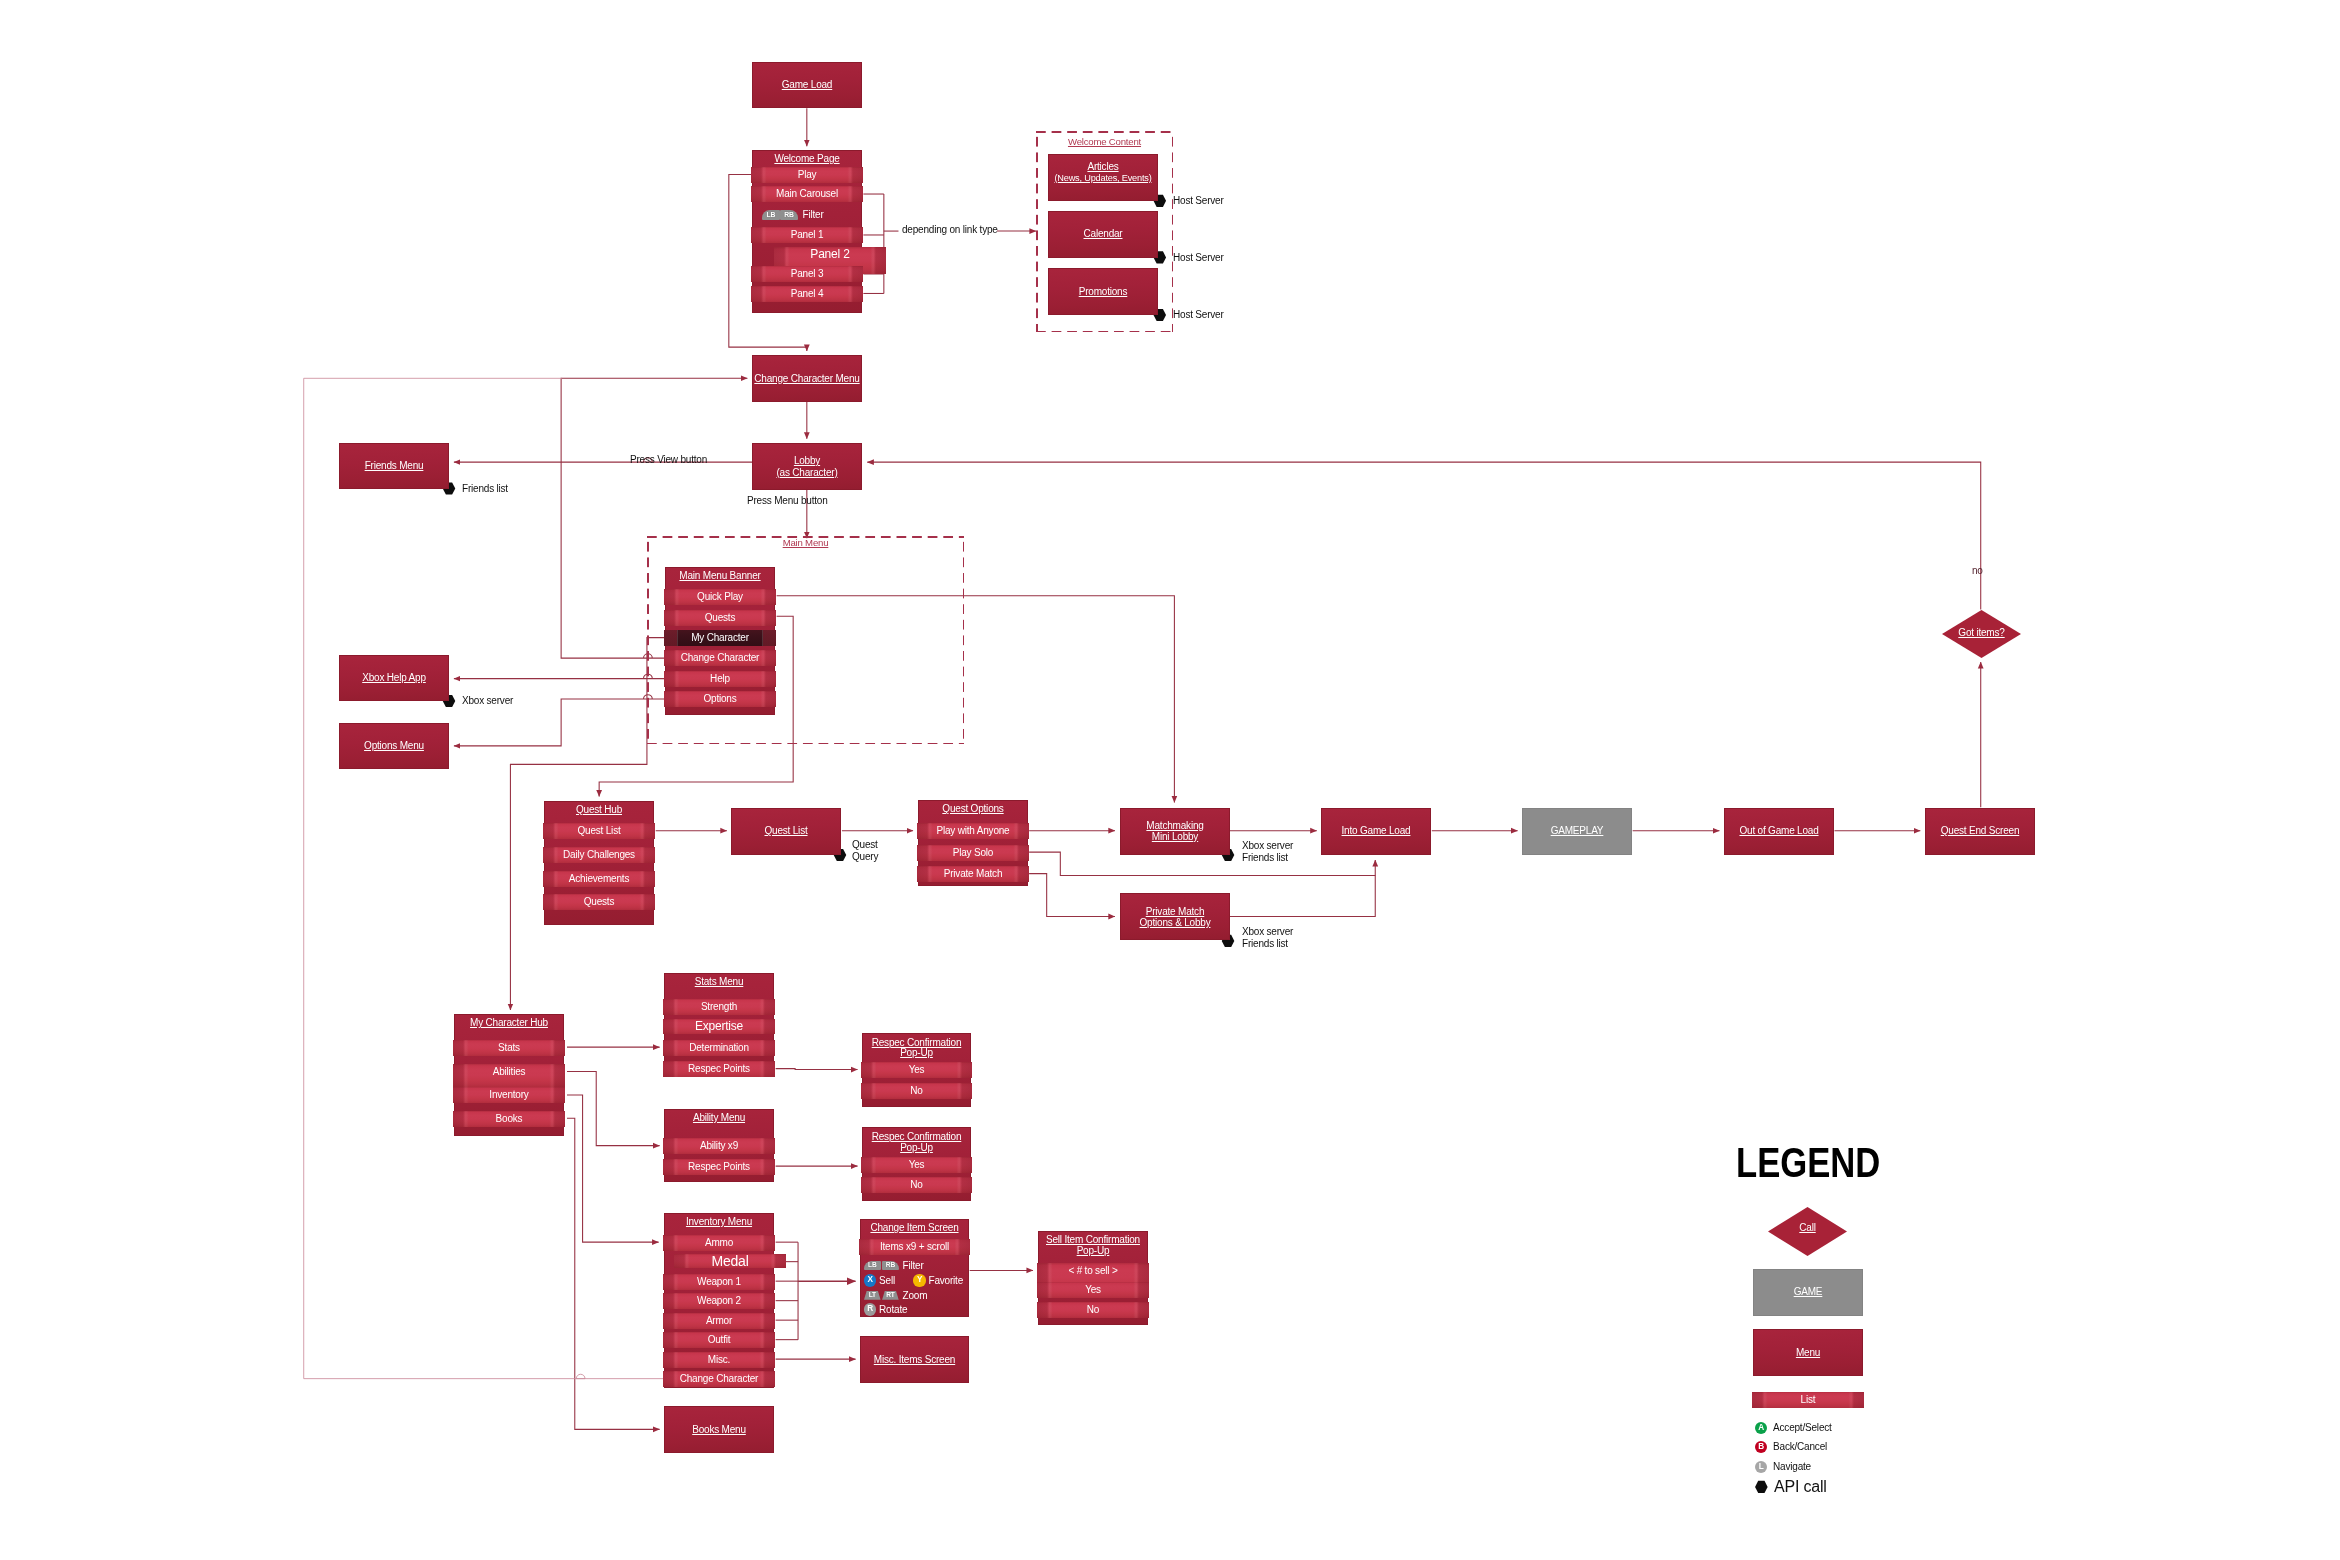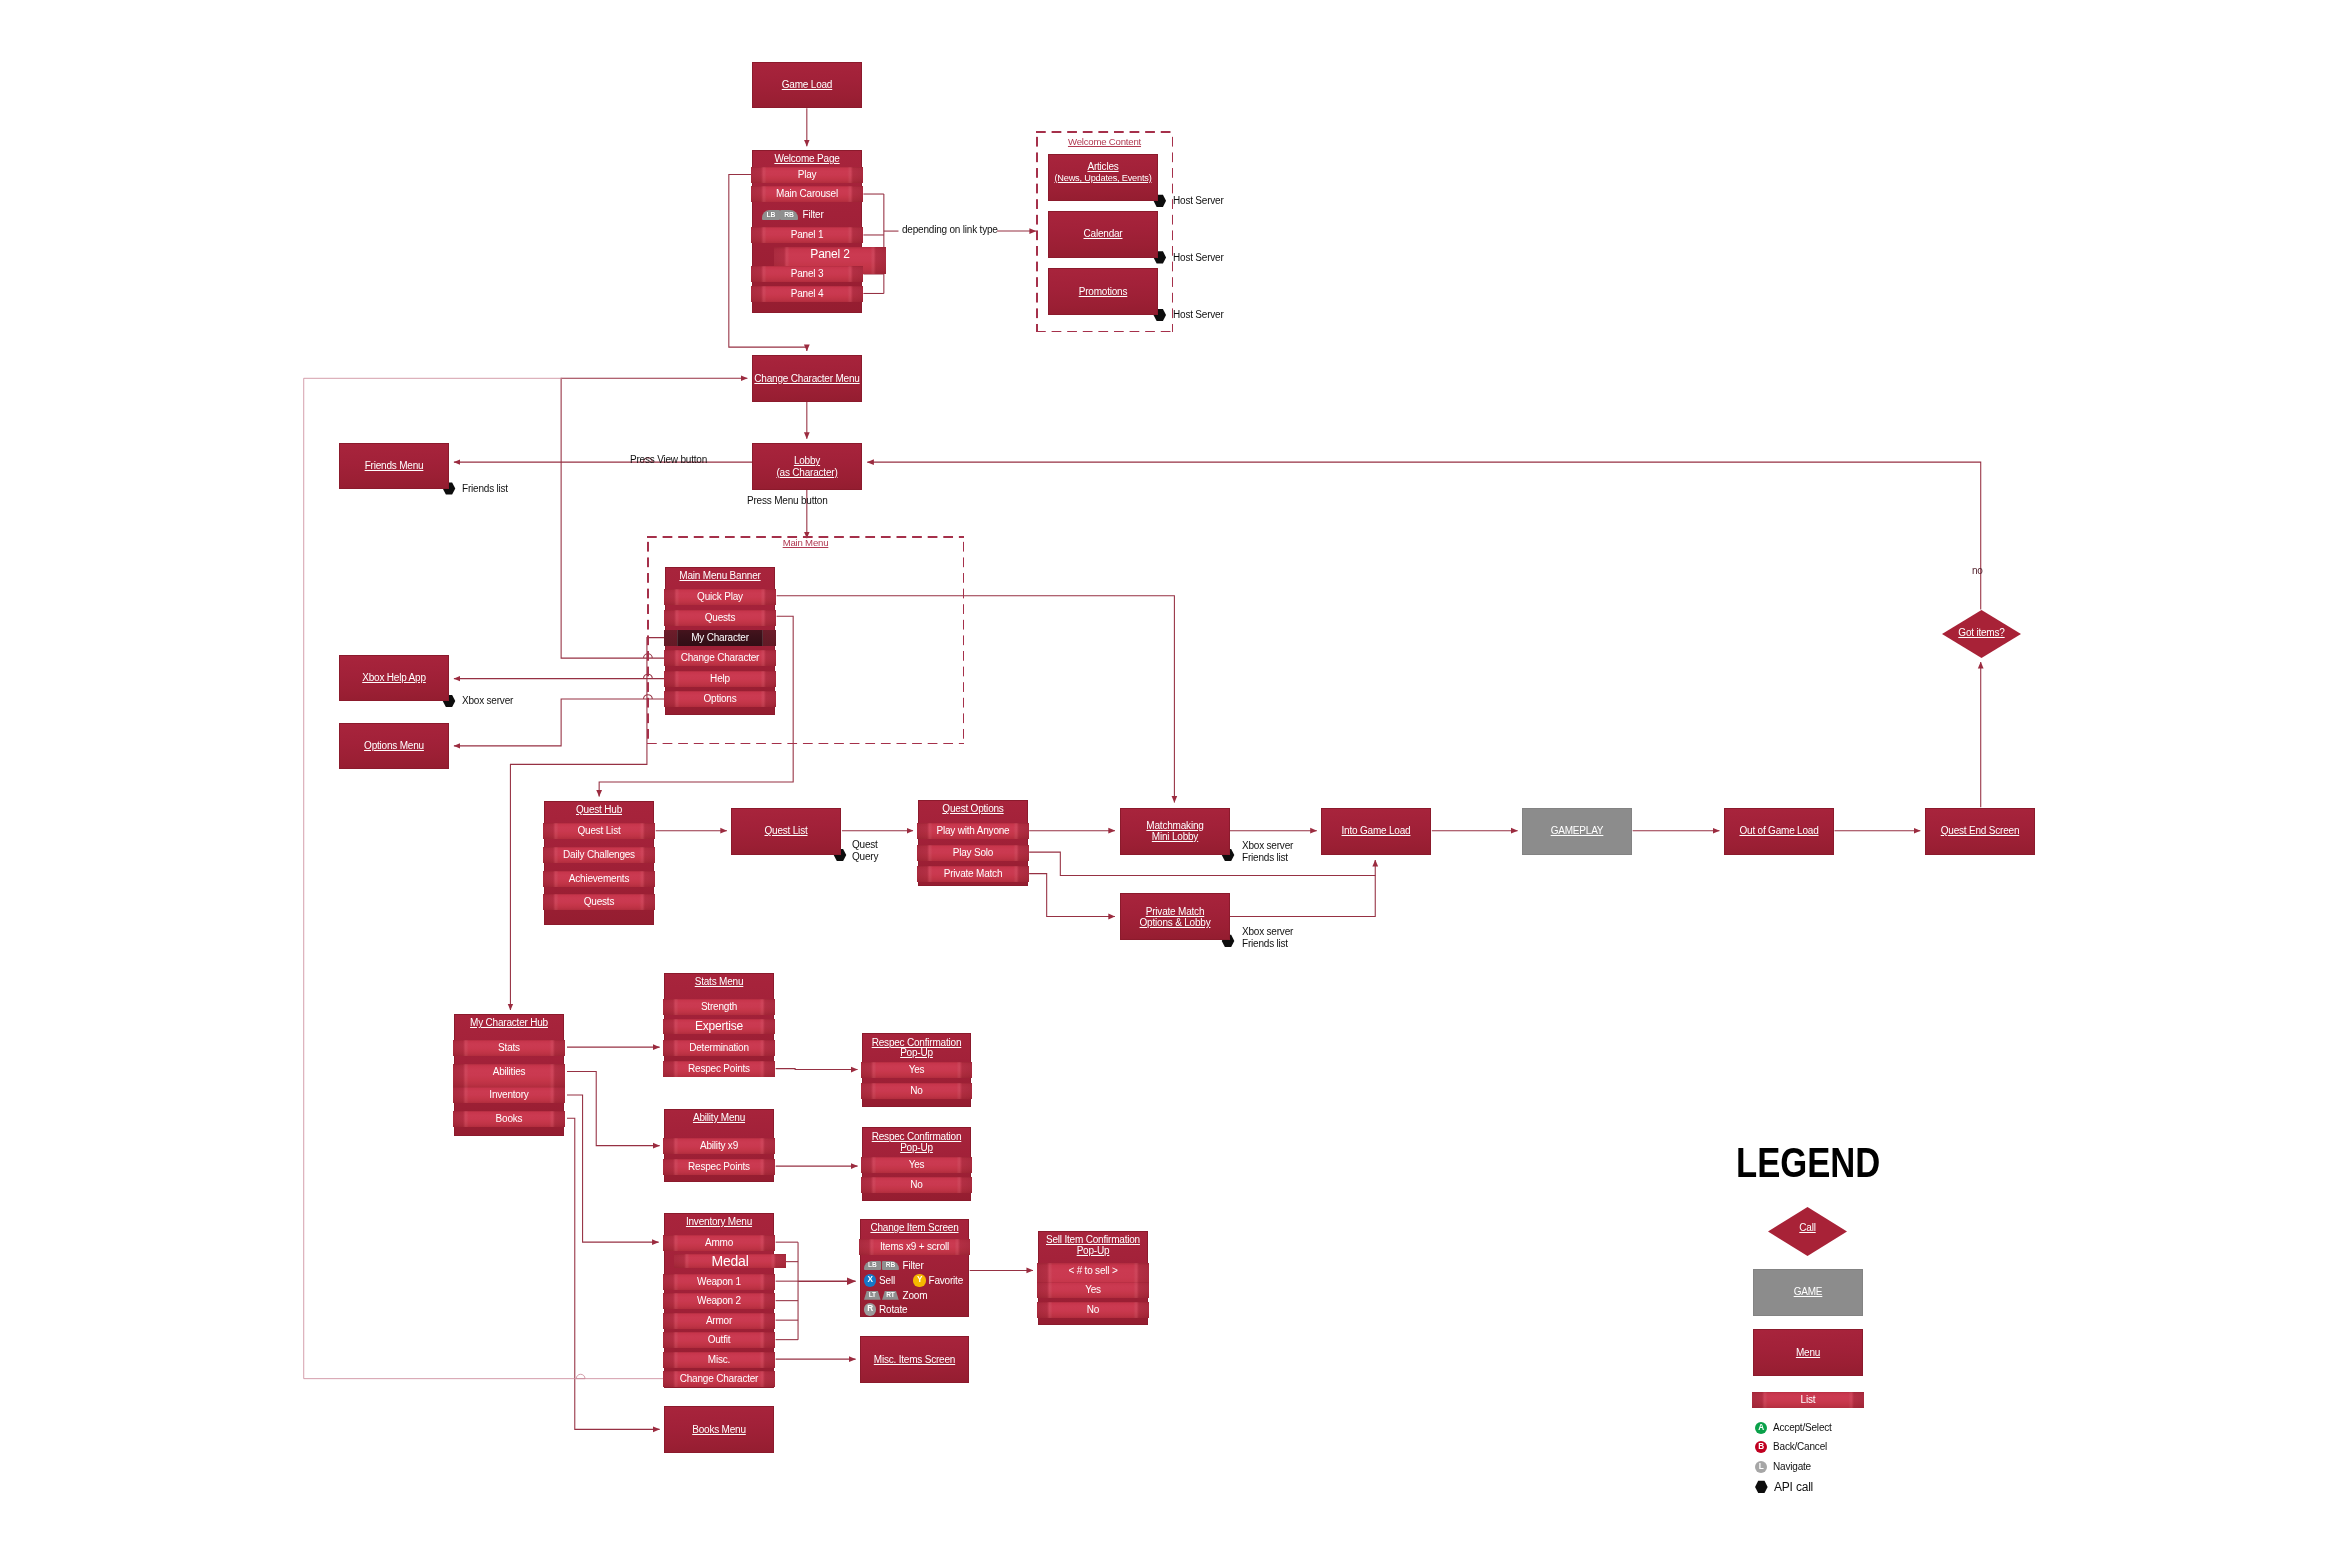--- a/index.html
+++ b/index.html
@@ -362,15 +362,15 @@
   <div class="game" style="left:1753px;top:1269px;width:110px;height:47px"></div>
   <div class="ttl" style="left:1753px;top:1286px;width:110px;font-size:10px;line-height:11.7px;color:#fff">GAME</div>
   <div class="menu" style="left:1753px;top:1329px;width:110px;height:47px"></div>
   <div class="ttl" style="left:1753px;top:1347px;width:110px;font-size:10px;line-height:11.7px;color:#fff">Menu</div>
   <div class="list" style="left:1752px;top:1392px;width:112px;height:15.6px;font-size:10px;line-height:15.6px">
       <span>List</span>
     </div>
   <div class="hintrow" style="left:1755px;top:1422px;font-size:10px;line-height:12.2px;color:#111"><span class="pad" style="width:12.2px;height:12.2px;font-size:8.2px;line-height:12.2px;background:#0aa14a">A</span><span style="display:inline-block;width:5.9px"></span><span style="vertical-align:middle">Accept/Select</span></div>
   <div class="hintrow" style="left:1755px;top:1441px;font-size:10px;line-height:12.2px;color:#111"><span class="pad" style="width:12.2px;height:12.2px;font-size:8.2px;line-height:12.2px;background:#c00020">B</span><span style="display:inline-block;width:5.9px"></span><span style="vertical-align:middle">Back/Cancel</span></div>
   <div class="hintrow" style="left:1755px;top:1461px;font-size:10px;line-height:12.2px;color:#111"><span class="pad" style="width:12.2px;height:12.2px;font-size:8.2px;line-height:12.2px;background:#a6a6a6">L</span><span style="display:inline-block;width:5.9px"></span><span style="vertical-align:middle">Navigate</span></div>
-  <div class="hintrow" style="left:1774px;top:1481px;font-size:12px;line-height:12.2px;color:#111"><span>API call</span></div>
+  <div class="hintrow" style="left:1774px;top:1481px;font-size:16px;line-height:12.2px;color:#111"><span>API call</span></div>
 </div>
 
 
 </body></html>

